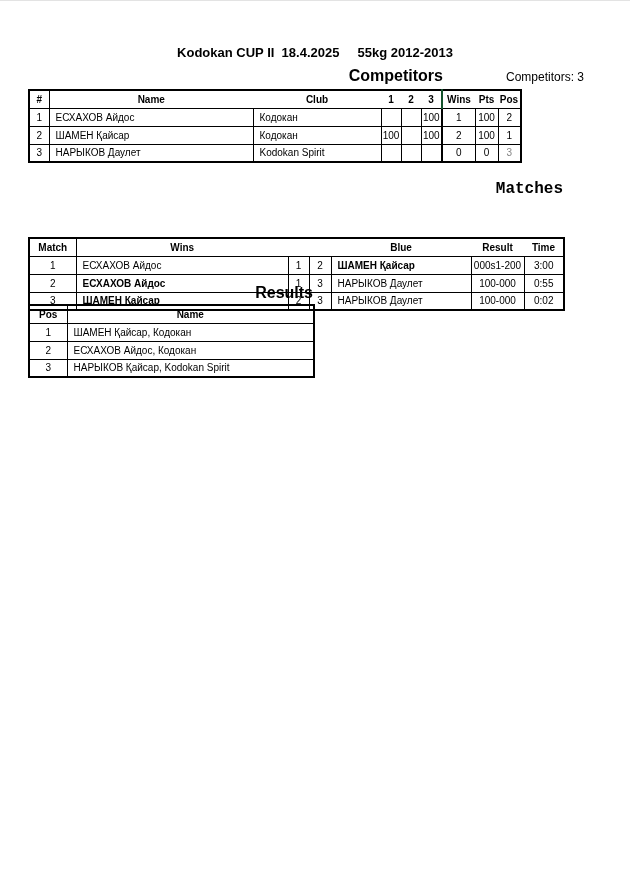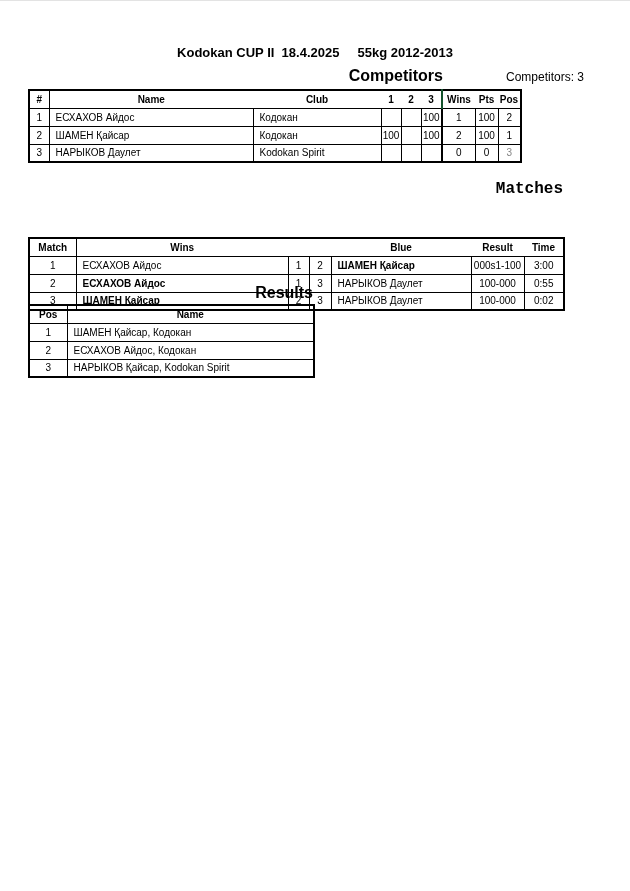--- a/index.html
+++ b/index.html
@@ -151,21 +151,21 @@
         <th>Time</th>
       </tr>
     </thead>
     <tbody>
       <tr>
         <td>1</td>
         <td class="l">ЕСХАХОВ Айдос</td>
         <td>1</td>
         <td>2</td>
         <td class="l bold">ШАМЕН Қайсар</td>
-        <td>000s1-100</td>
+        <td>000s1-200</td>
         <td>3:00</td>
       </tr>
       <tr>
         <td>2</td>
         <td class="l bold">ЕСХАХОВ Айдос</td>
         <td>1</td>
         <td>3</td>
         <td class="l">НАРЫКОВ Даулет</td>
         <td>100-000</td>
         <td>0:55</td>

